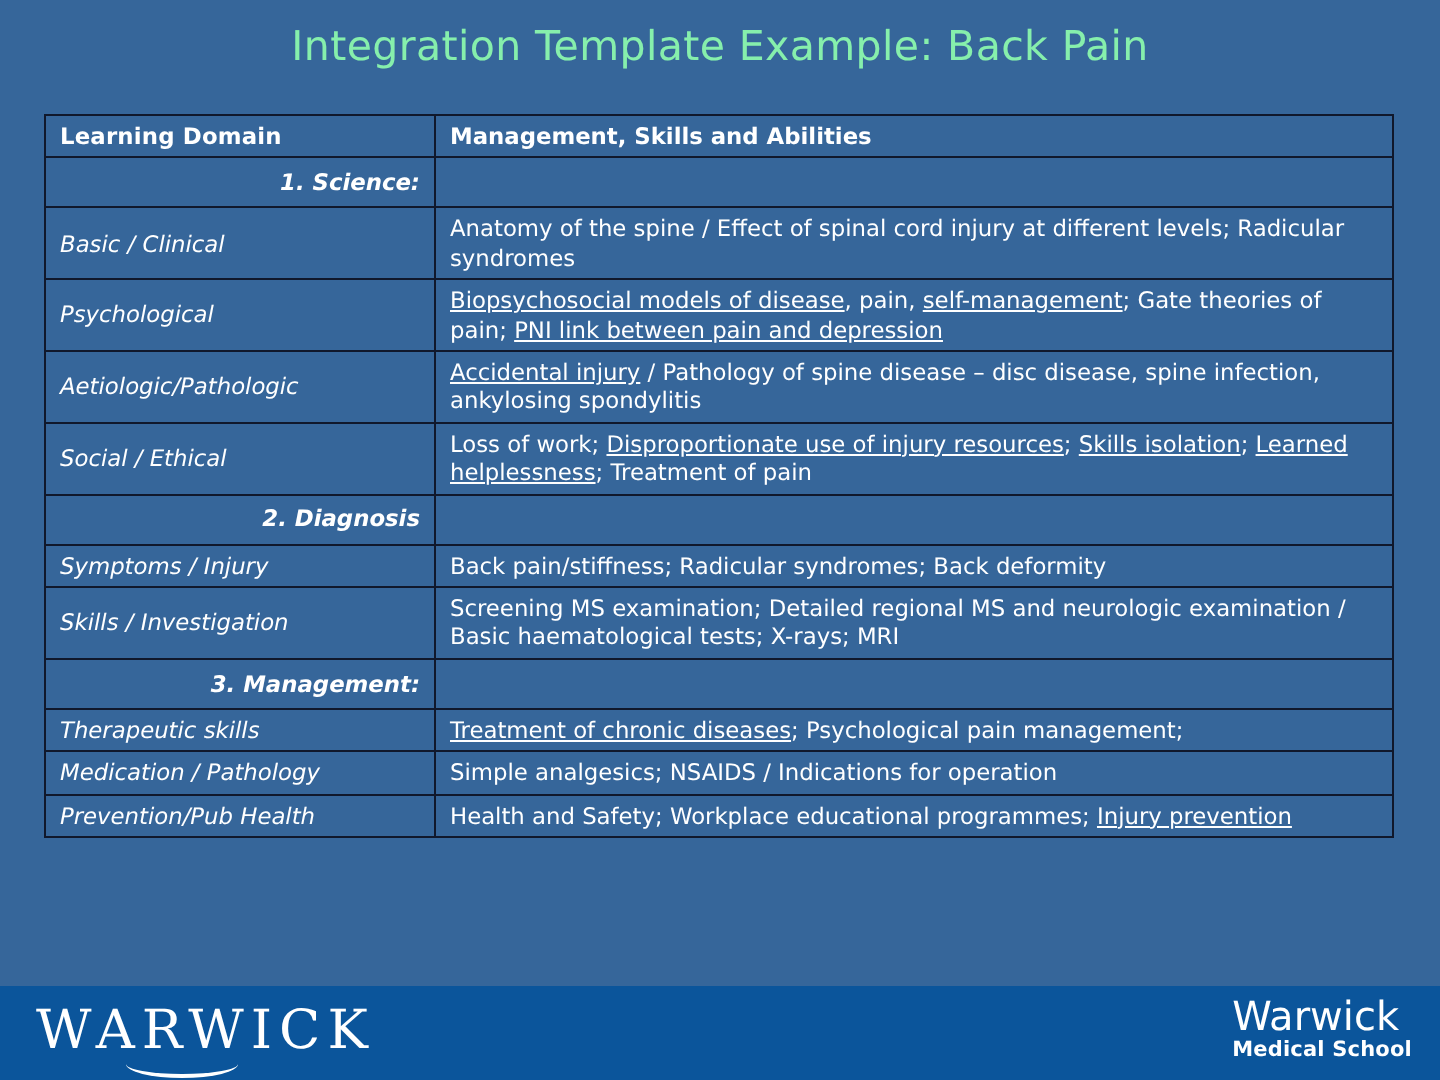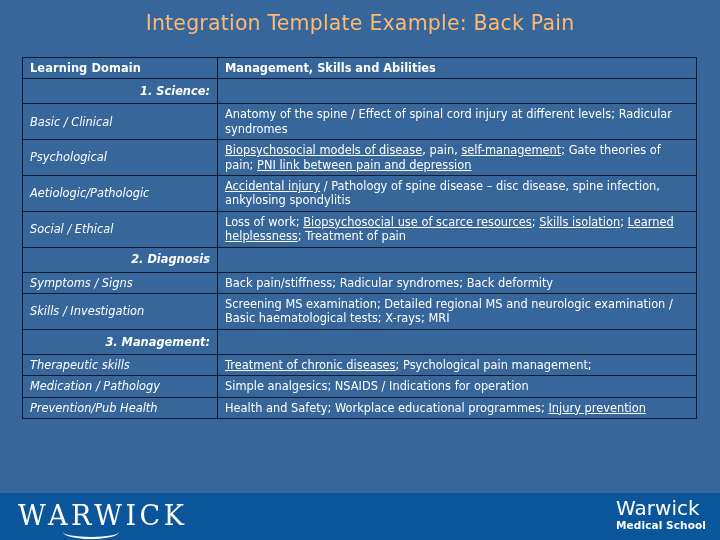--- a/index.html
+++ b/index.html
@@ -19,21 +19,21 @@
   
   #slide-title {
     position: absolute;
     left: 0;
     top: 10px;
     width: 720px;
     text-align: center;
     font-size: 20.5px;
     line-height: 26px;
     letter-spacing: 0.2px;
-    color: #fdba74;
+    color: #86efac;
     font-family: "DejaVu Sans", sans-serif;
     white-space: nowrap;
   }
 
   
   #matrix-table {
     position: absolute;
     left: 22px;
     top: 57px;
     width: 674px;
@@ -171,28 +171,28 @@
       <tr>
         <td class="c-sub indent-1">Psychological</td>
         <td class="k-body"><u>Biopsychosocial models of disease</u>, pain, <u>self-management</u>; Gate theories of pain; <u>PNI link between pain and depression</u></td>
       </tr>
       <tr>
         <td class="c-sub indent-1">Aetiologic/Pathologic</td>
         <td class="k-body"><u>Accidental injury</u> / Pathology of spine disease – disc disease, spine infection, ankylosing spondylitis</td>
       </tr>
       <tr>
         <td class="c-sub indent-1">Social / Ethical</td>
-        <td class="k-body">Loss of work; <u>Biopsychosocial use of scarce resources</u>; <u>Skills isolation</u>; <u>Learned helplessness</u>; Treatment of pain</td>
+        <td class="k-body">Loss of work; <u>Disproportionate use of injury resources</u>; <u>Skills isolation</u>; <u>Learned helplessness</u>; Treatment of pain</td>
       </tr>
       <tr>
         <td class="c-section">2. Diagnosis</td>
         <td class="k-body row-blank"></td>
       </tr>
       <tr>
-        <td class="c-sub indent-1">Symptoms / Signs</td>
+        <td class="c-sub indent-1">Symptoms / Injury</td>
         <td class="k-body">Back pain/stiffness; Radicular syndromes; Back deformity</td>
       </tr>
       <tr>
         <td class="c-sub indent-1">Skills / Investigation</td>
         <td class="k-body">Screening MS examination; Detailed regional MS and neurologic examination / Basic haematological tests; X-rays; MRI</td>
       </tr>
       <tr>
         <td class="c-section">3. Management:</td>
         <td class="k-body row-blank"></td>
       </tr>

